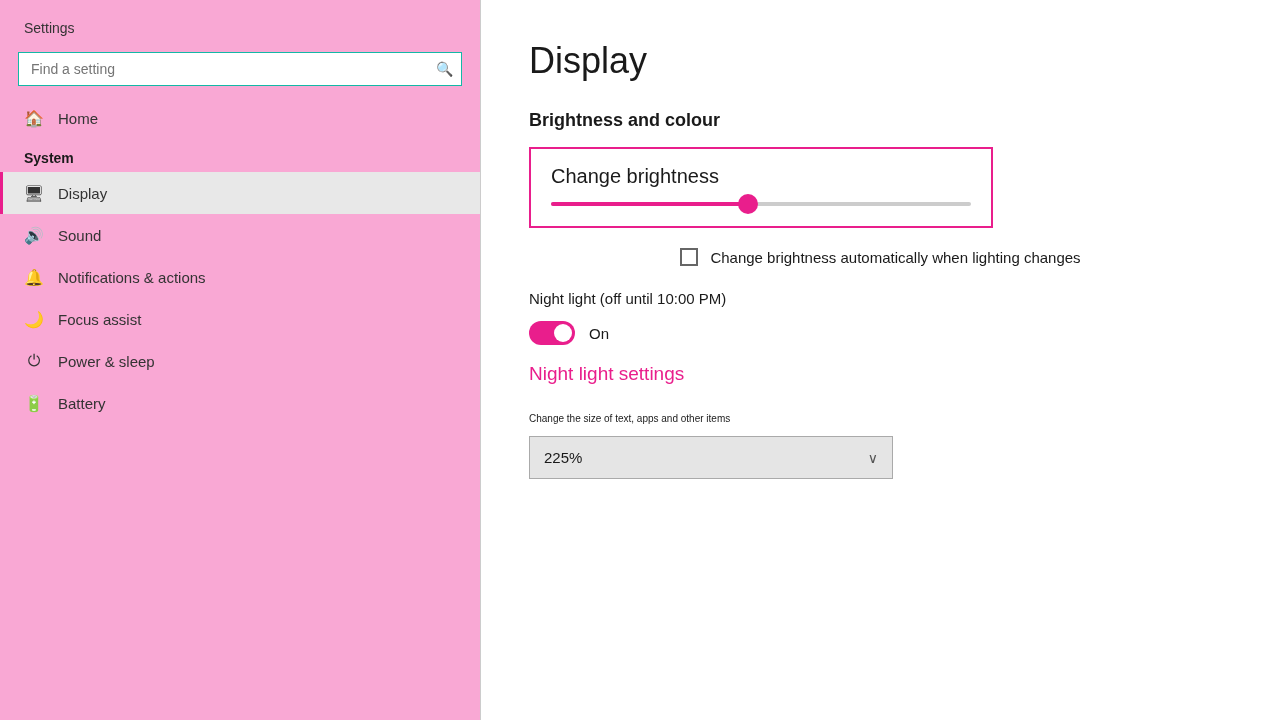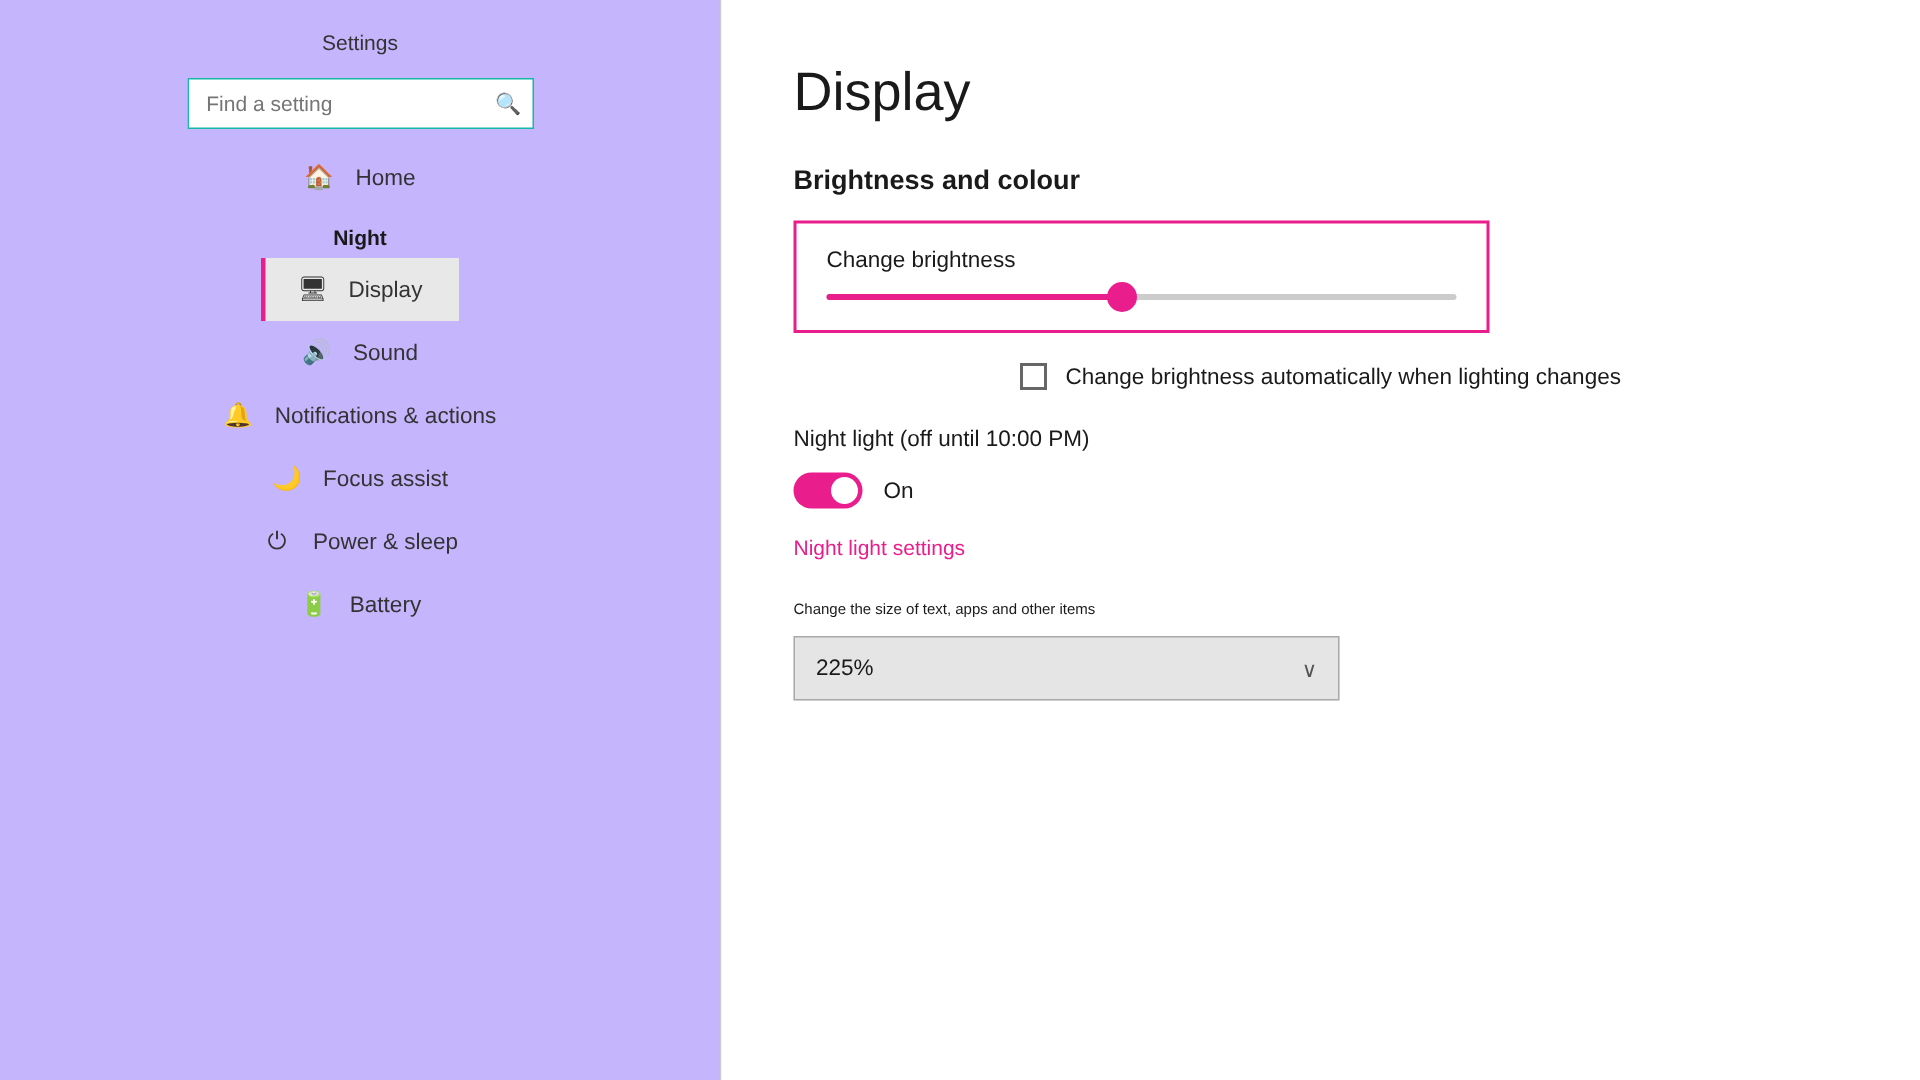--- a/index.html
+++ b/index.html
@@ -8,26 +8,25 @@
       display: flex;
       width: 1280px;
       height: 720px;
       overflow: hidden;
       background: #fff;
     }
 
     
     .sidebar {
       width: 480px;
-      background: #c4b5fd;
+      background: #f9a8d4;
       display: flex;
       flex-direction: column;
       height: 100%;
       flex-shrink: 0;
-      align-items: center;
     }
 
     .sidebar-title {
       font-size: 14px;
       font-weight: 400;
       color: #333;
       padding: 20px 24px 16px;
     }
 
     .search-box {
@@ -139,21 +138,21 @@
     
     .brightness-box {
       border: 2px solid #e91e8c;
       padding: 16px 20px 20px;
       display: inline-block;
       min-width: 220px;
       margin-bottom: 20px;
     }
 
     .brightness-label {
-      font-size: 15px;
+      font-size: 20px;
       color: #1a1a1a;
       margin-bottom: 14px;
     }
 
     .slider-track {
       position: relative;
       width: 420px;
       height: 4px;
       background: #ccc;
       border-radius: 2px;
@@ -237,21 +236,21 @@
       border-radius: 50%;
     }
 
     .toggle-text {
       font-size: 15px;
       color: #1a1a1a;
     }
 
     .night-light-link {
       color: #e91e8c;
-      font-size: 14px;
+      font-size: 19px;
       cursor: pointer;
       text-decoration: none;
       margin-bottom: 28px;
       display: block;
     }
 
     
     .scale-desc {
       font-size: 10px;
       color: #1a1a1a;
@@ -285,21 +284,21 @@
   <div class="search-box">
     <input type="text" placeholder="Find a setting" style="">
     <span class="search-icon-wrap">🔍</span>
   </div>
 
   <div class="home-item">
     <span class="nav-icon">🏠</span>
     <span>Home</span>
   </div>
 
-  <div class="section-label">Night</div>
+  <div class="section-label">System</div>
 
   <div class="nav-item active">
     <span class="nav-icon">🖥</span>
     <span>Display</span>
   </div>
 
   <div class="nav-item">
     <span class="nav-icon">🔊</span>
     <span>Sound</span>
   </div>

